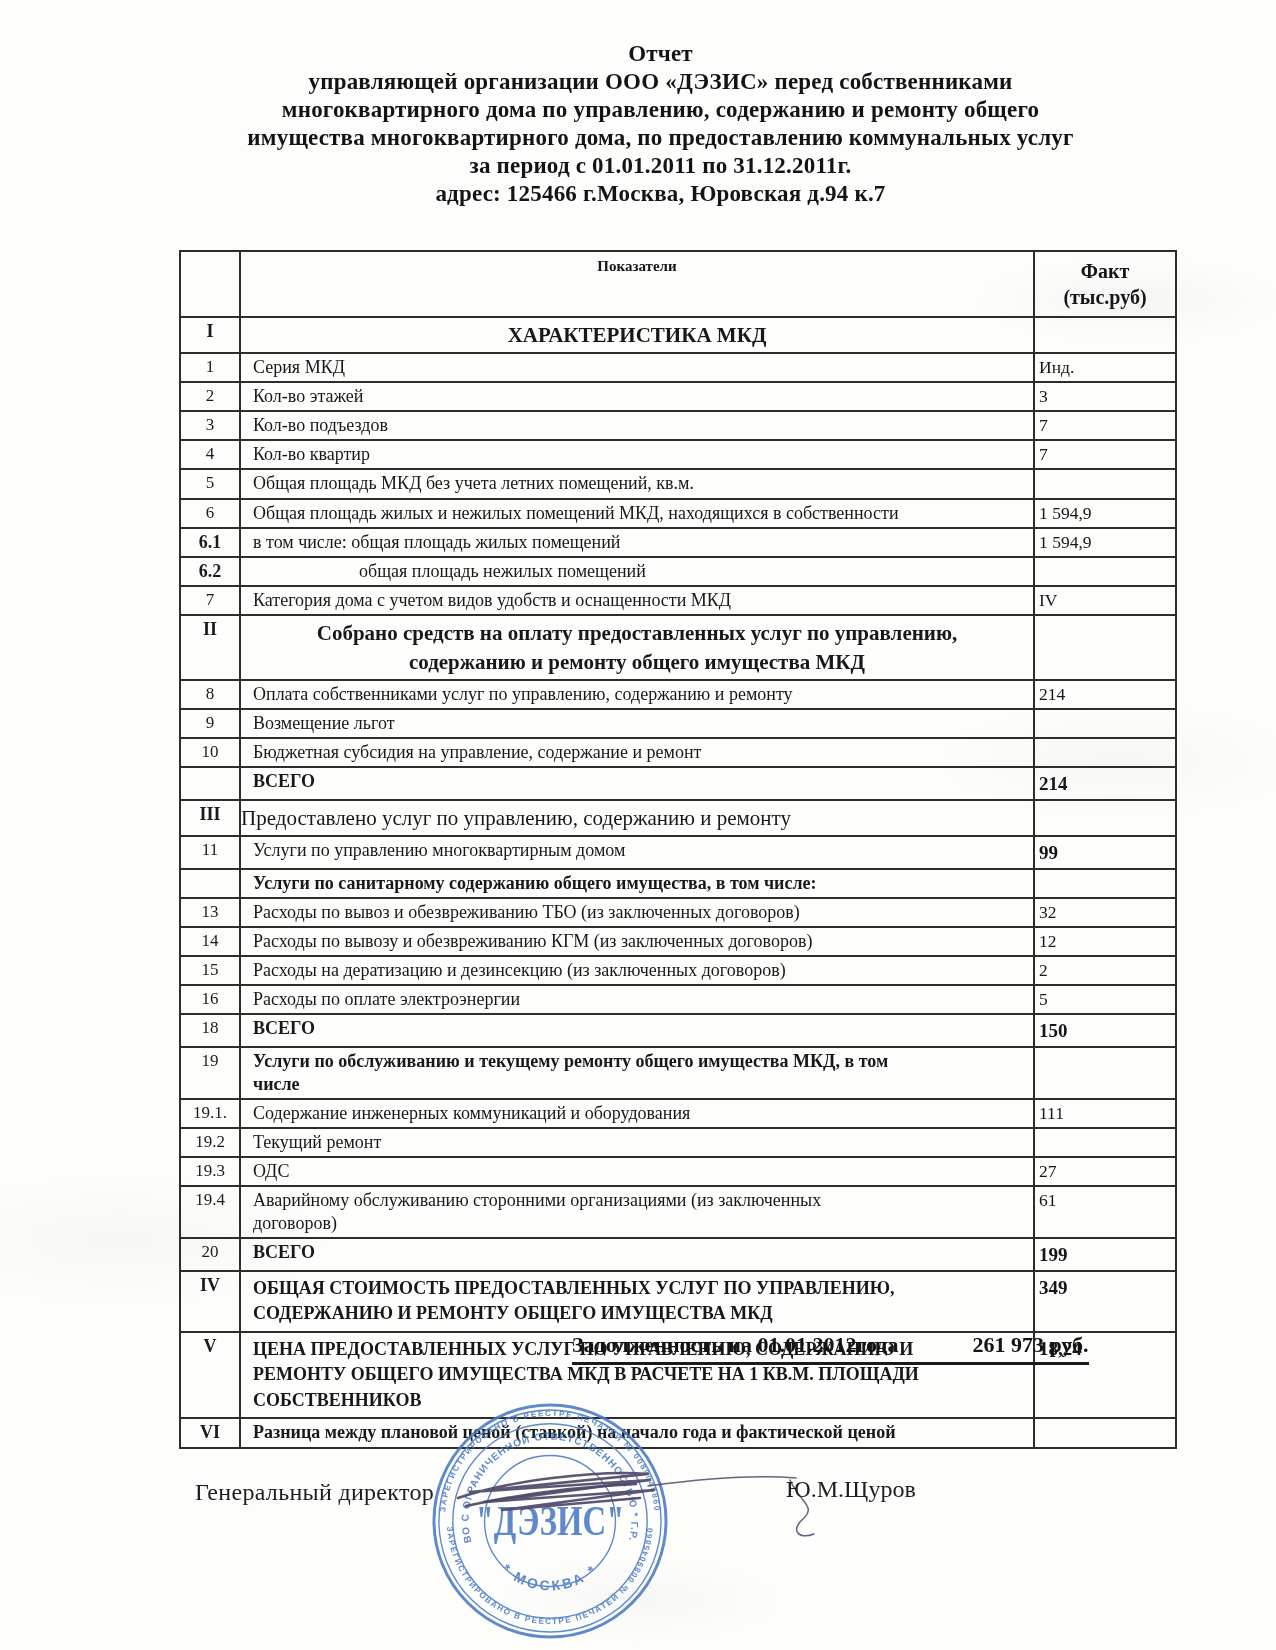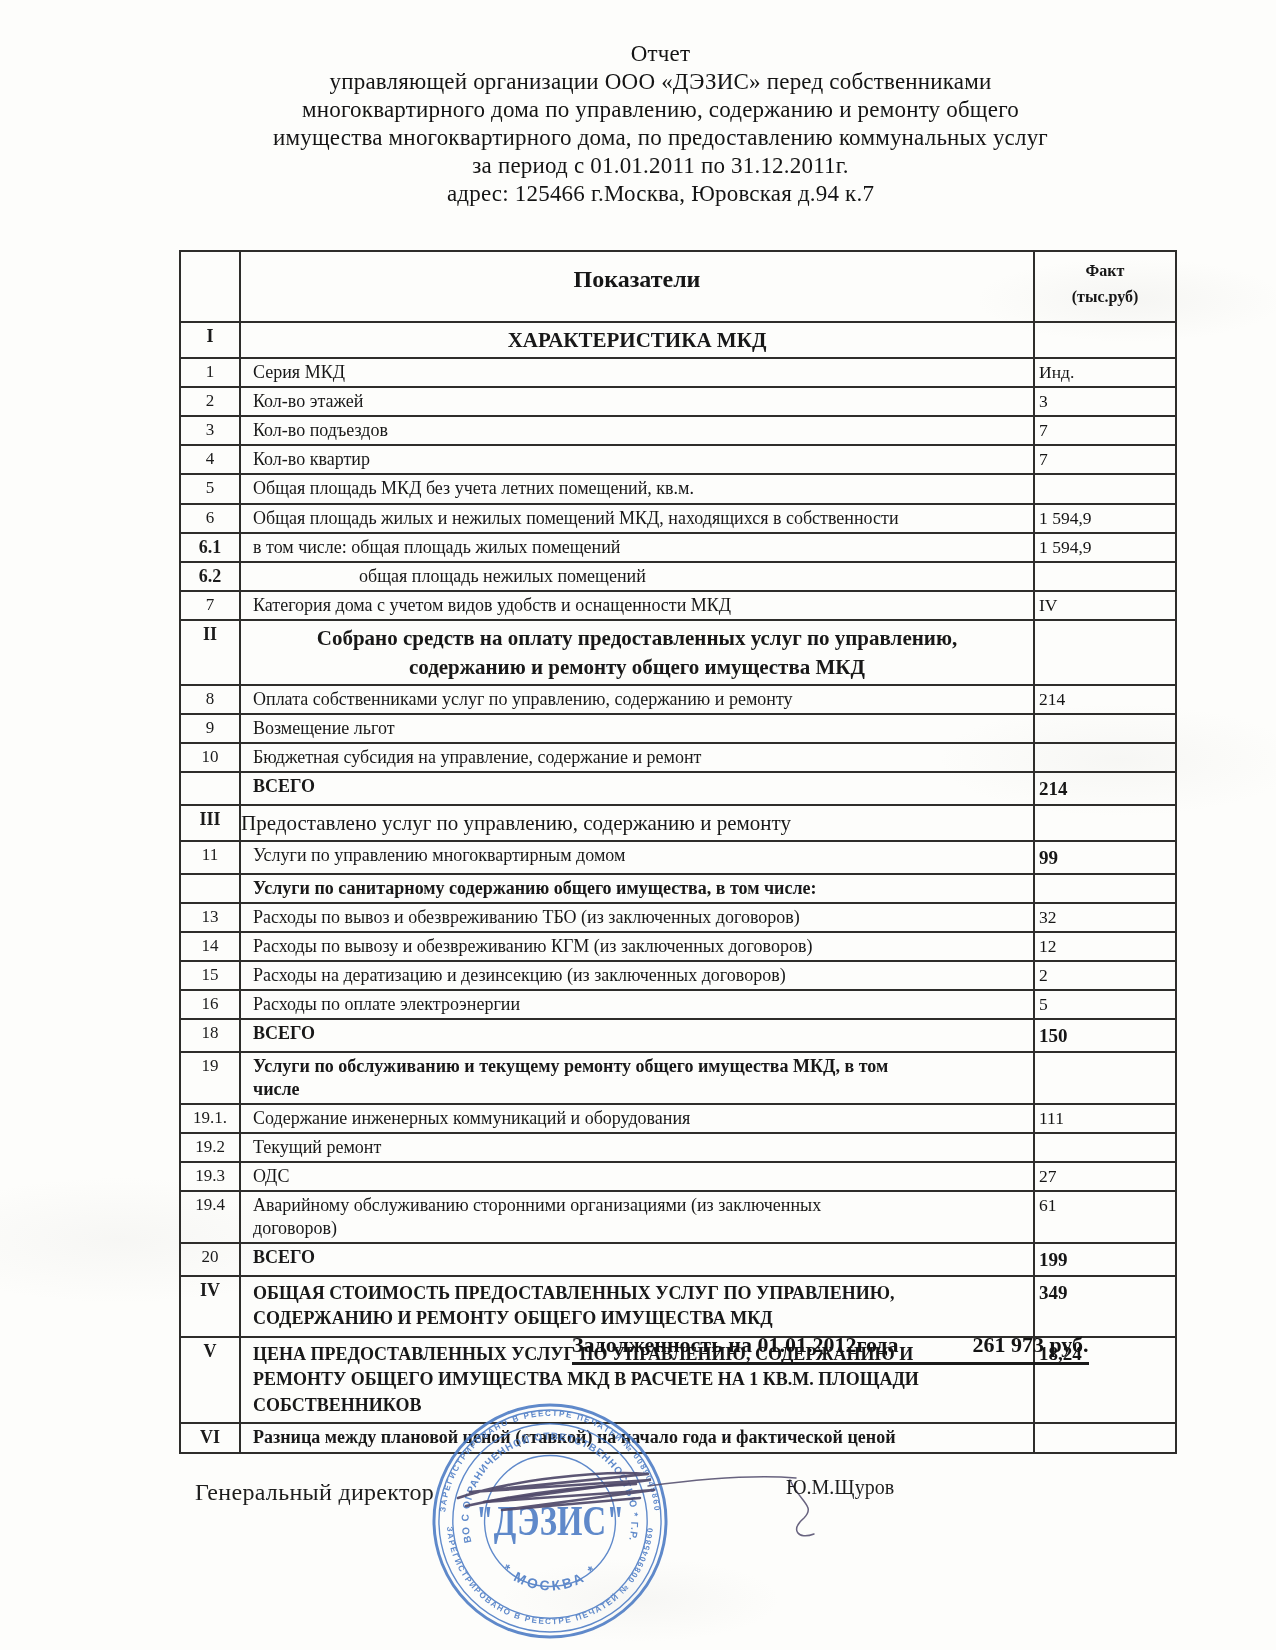--- a/index.html
+++ b/index.html
@@ -11,39 +11,39 @@
     background-image:
       radial-gradient(ellipse 220px 60px at 1130px 300px, rgba(190,190,185,.12), transparent 70%),
       radial-gradient(ellipse 260px 80px at 1120px 760px, rgba(190,190,185,.10), transparent 70%),
       radial-gradient(ellipse 300px 90px at 120px 1240px, rgba(190,190,185,.10), transparent 70%),
       radial-gradient(ellipse 200px 60px at 640px 1600px, rgba(190,190,185,.10), transparent 70%);
   }
 
   
   .title-block { padding-top:40px; text-align:center; }
   .title-block .t-line {
-    font-weight:normal; font-size:23px; line-height:28px; color:#141414;
+    font-weight:bold; font-size:23px; line-height:28px; color:#141414;
     letter-spacing:.2px;
     padding-left:45px;
   }
 
   
   table.doc-table {
     margin:42px 0 0 179px; width:996px;
     border-collapse:collapse; table-layout:fixed;
   }
   .doc-table col.w-num  { width:60px; }
   .doc-table col.w-label{ width:794px; }
   .doc-table col.w-fact { width:142px; }
   .doc-table th, .doc-table td {
     border:2px solid #2e2d2b; vertical-align:top;
   }
   .doc-table thead th { font-weight:bold; text-align:center; }
-  .doc-table th.h-label { font-size:24px; padding:14px 8px 28px;border-radius:28px; }
-  .doc-table th.h-fact  { font-size:16px; padding:6px 12px; white-space:pre-line; line-height:26px;text-align:center; }
+  .doc-table th.h-label { font-size:15px; padding:6px 8px 28px;border-radius:28px; }
+  .doc-table th.h-fact  { font-size:20px; padding:6px 12px; white-space:pre-line; line-height:26px;text-align:center; }
   .c-num {
     text-align:center; font-size:17px; padding:2px 2px; line-height:1.3; color:#1b1b1b;
   }
   .c-num.bold { font-weight:bold; font-size:18px; }
   .c-label {
     font-size:18px; padding:2px 10px 2px 12px; line-height:1.28;
     white-space:pre-line; color:#181818;
   }
   .c-label.bold { font-weight:bold;margin-top:47px; }
   .c-label.indent { padding-left:118px; }
@@ -67,21 +67,21 @@
   }
   .debt-line .gap { display:inline-block; width:74px; }
 
   
   .role-label {
     position:absolute; left:182px; top:1479px;
     font-size:24px; color:#1d1d1d; letter-spacing:.3px;margin-left:13px;
   }
   .director-name {
     position:absolute; left:786px; top:1476px;
-    font-size:20px; color:#1d1d1d;
+    font-size:24px; color:#1d1d1d;
   }
 
   
   .stamp { position:absolute; left:431px; top:1402px; opacity:.88; }
   .stamp .ring { fill:none; stroke:#4a7ac4; }
   .stamp .ring.thick { stroke-width:3; }
   .stamp .ring.thin  { stroke-width:1.4; }
   .stamp text { fill:#4a7ac4; }
   .st-tiny   { font-family:"Liberation Sans",sans-serif; font-size:8.2px; font-weight:bold; letter-spacing:1.6px; text-anchor:middle; }
   .st-small  { font-family:"Liberation Sans",sans-serif; font-size:10.2px; font-weight:bold; letter-spacing:1px; text-anchor:middle; }

